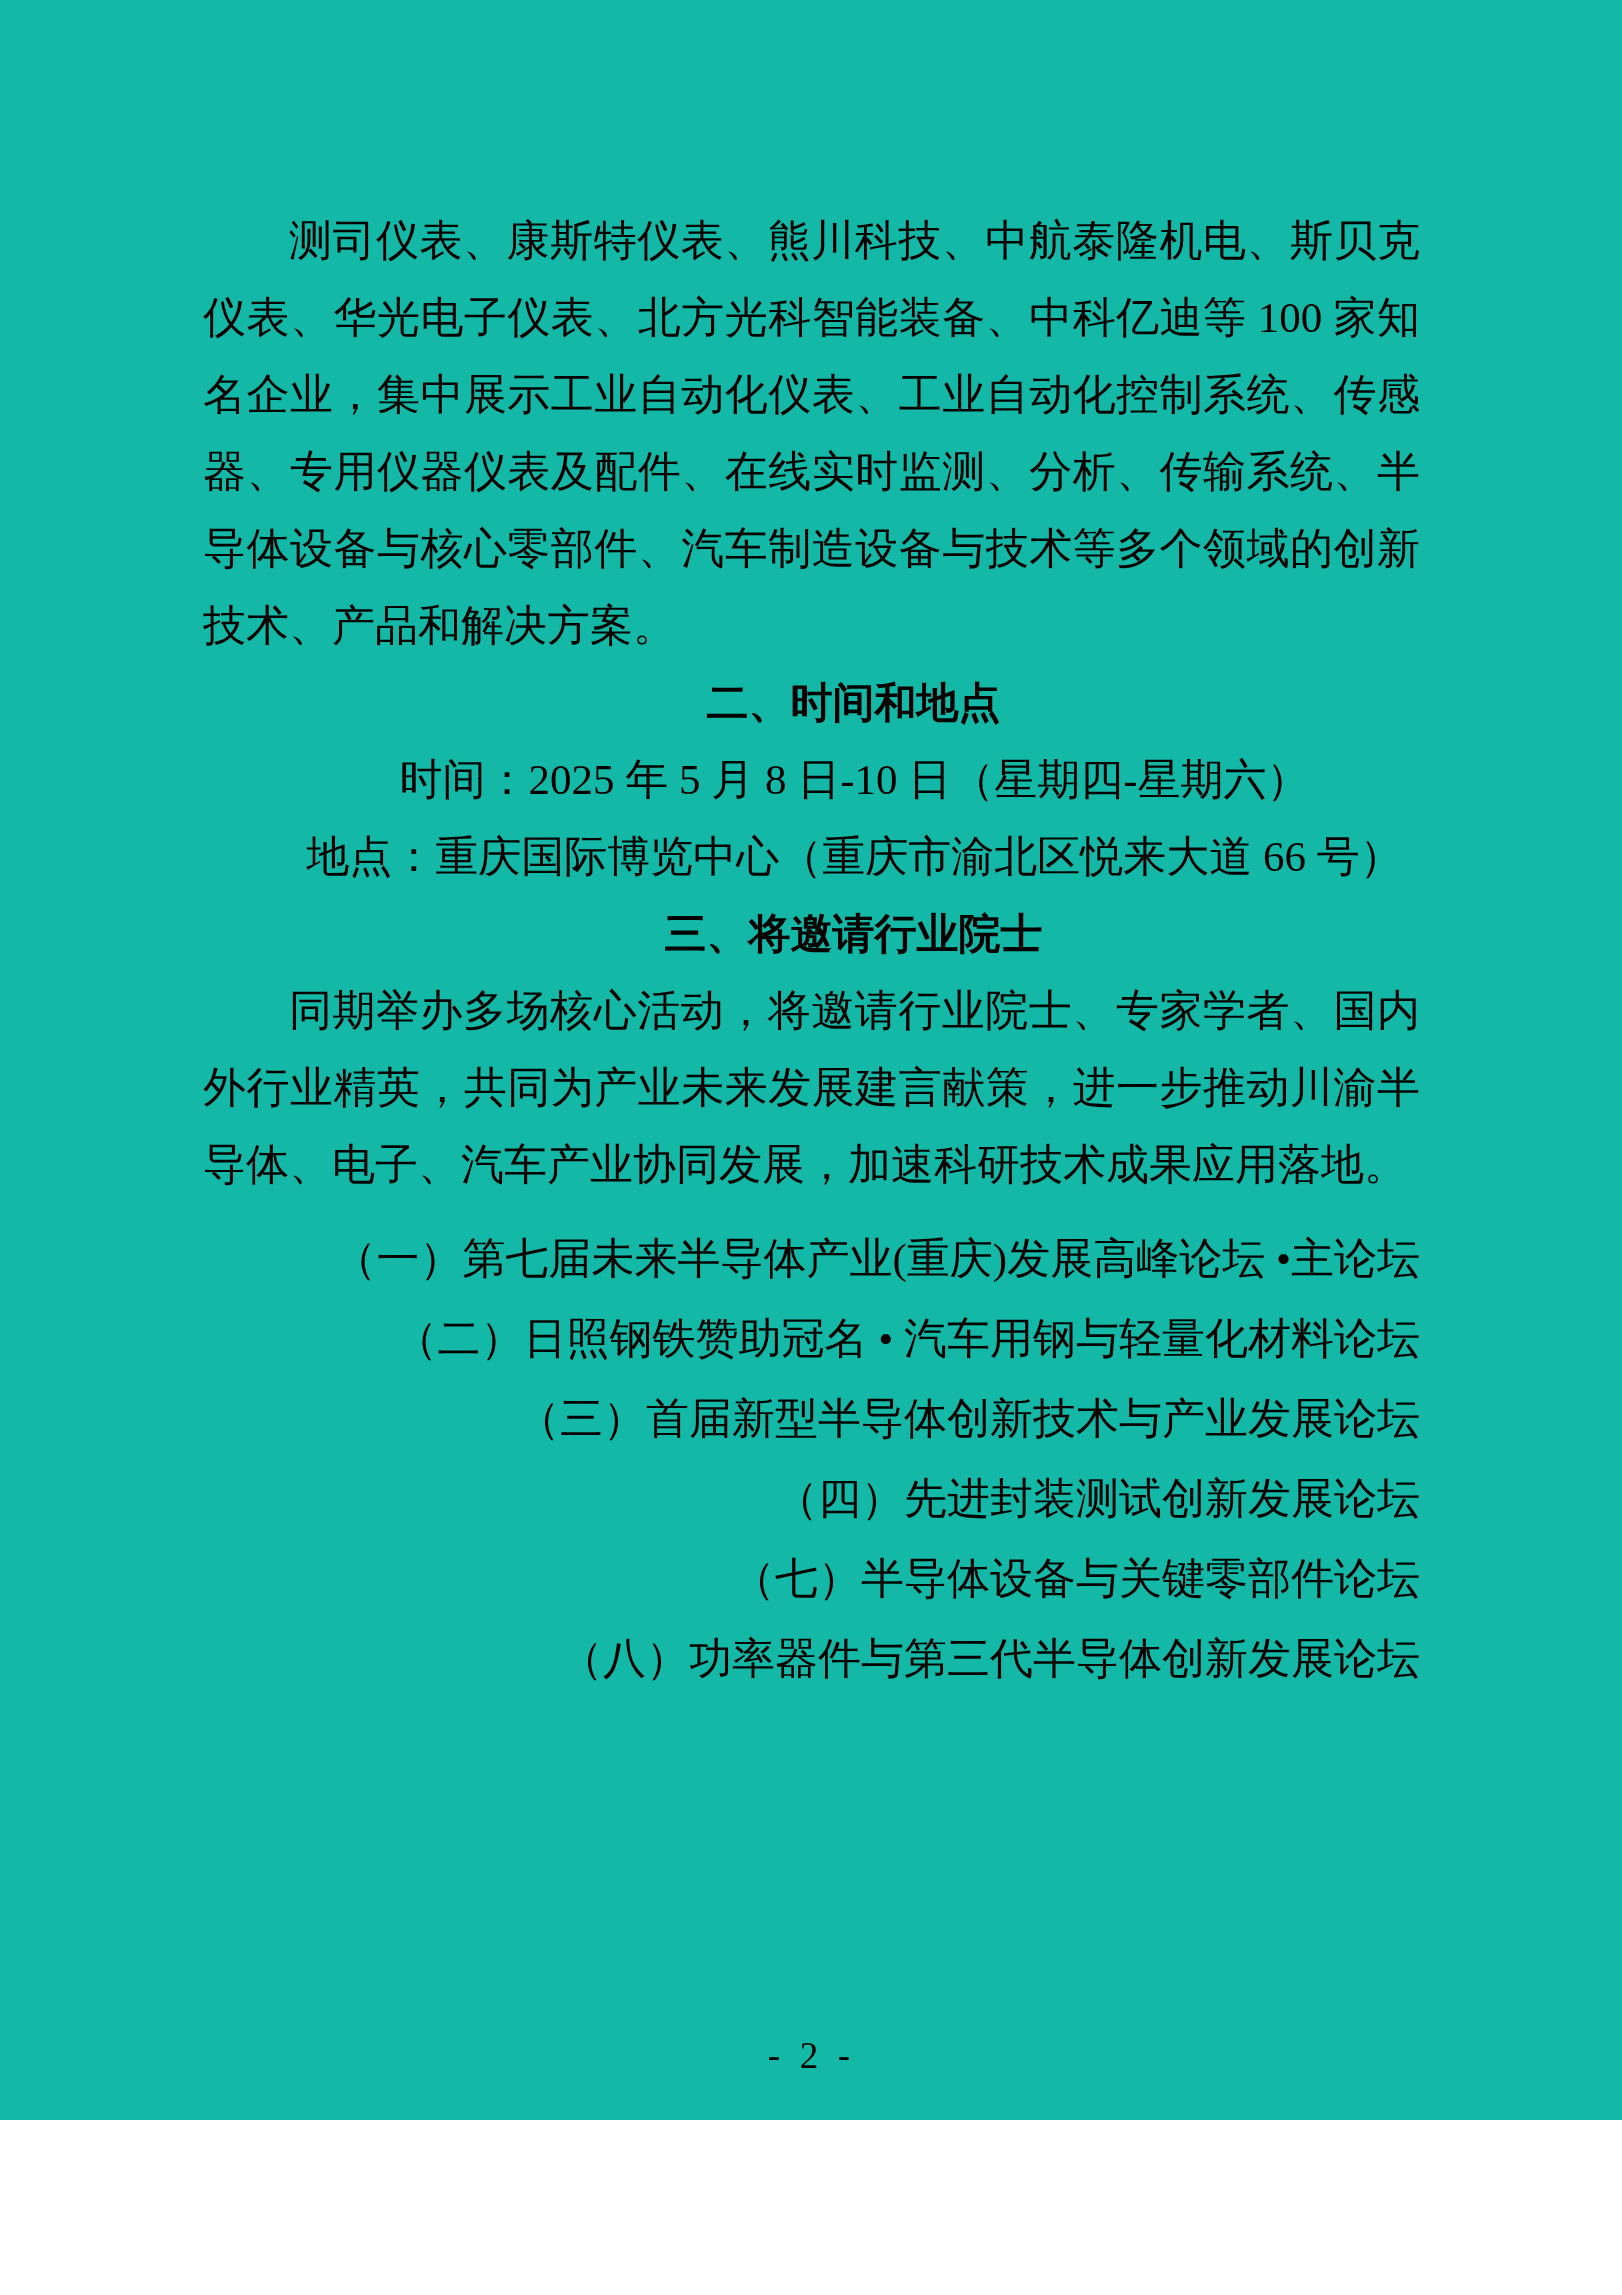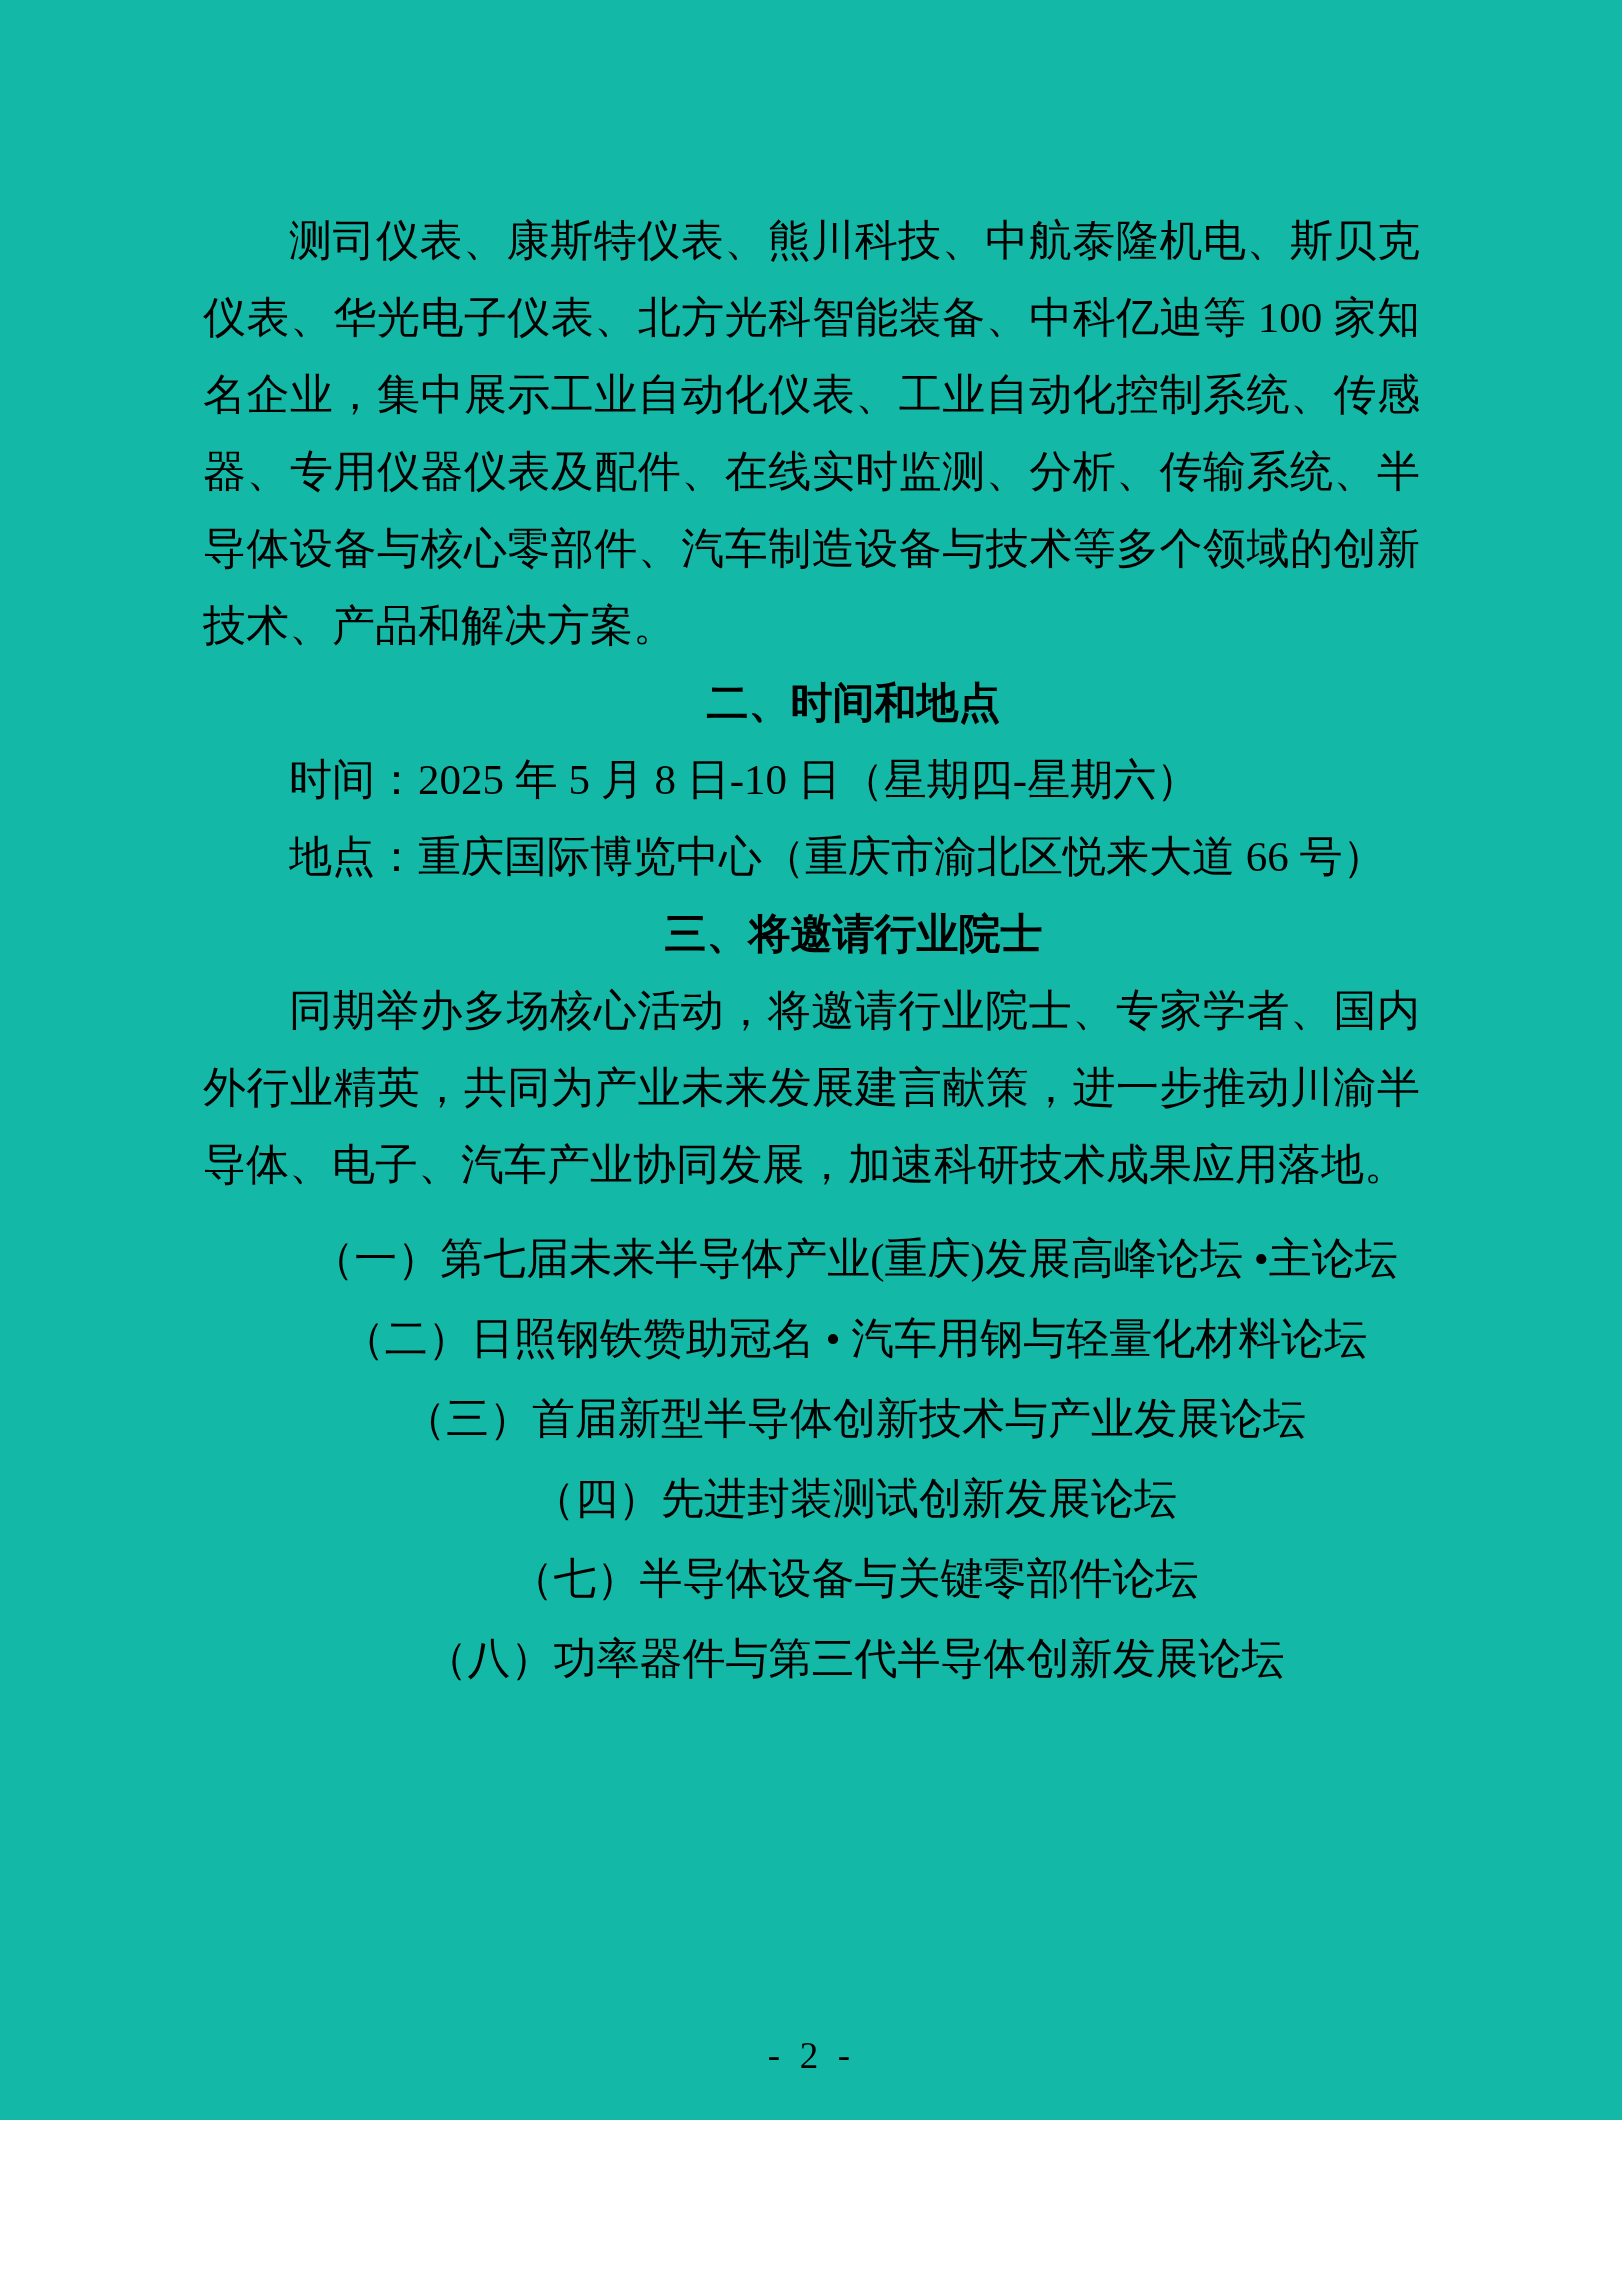--- a/index.html
+++ b/index.html
@@ -33,30 +33,30 @@
     margin: 0;
     text-indent: 2em;
     font-size: 42px;
     font-weight: bold;
     font-family: "Liberation Sans", "DejaVu Sans", sans-serif;
     text-align: center;
   }
   .info-line {
     margin: 0;
     text-indent: 2em;
-    text-align: left;
+    text-align: center;
   }
   .forums {
     margin-top: 15.7px;
   }
   .forum-item {
     margin: 0;
     text-indent: 2em;
     line-height: 80px;
-    text-align: center;
+    text-align: right;
   }
   .footer {
     position: absolute;
     top: 2034px;
     left: 0;
     width: 100%;
     text-align: center;
     font-size: 37px;
     letter-spacing: 5.2px;
   }

